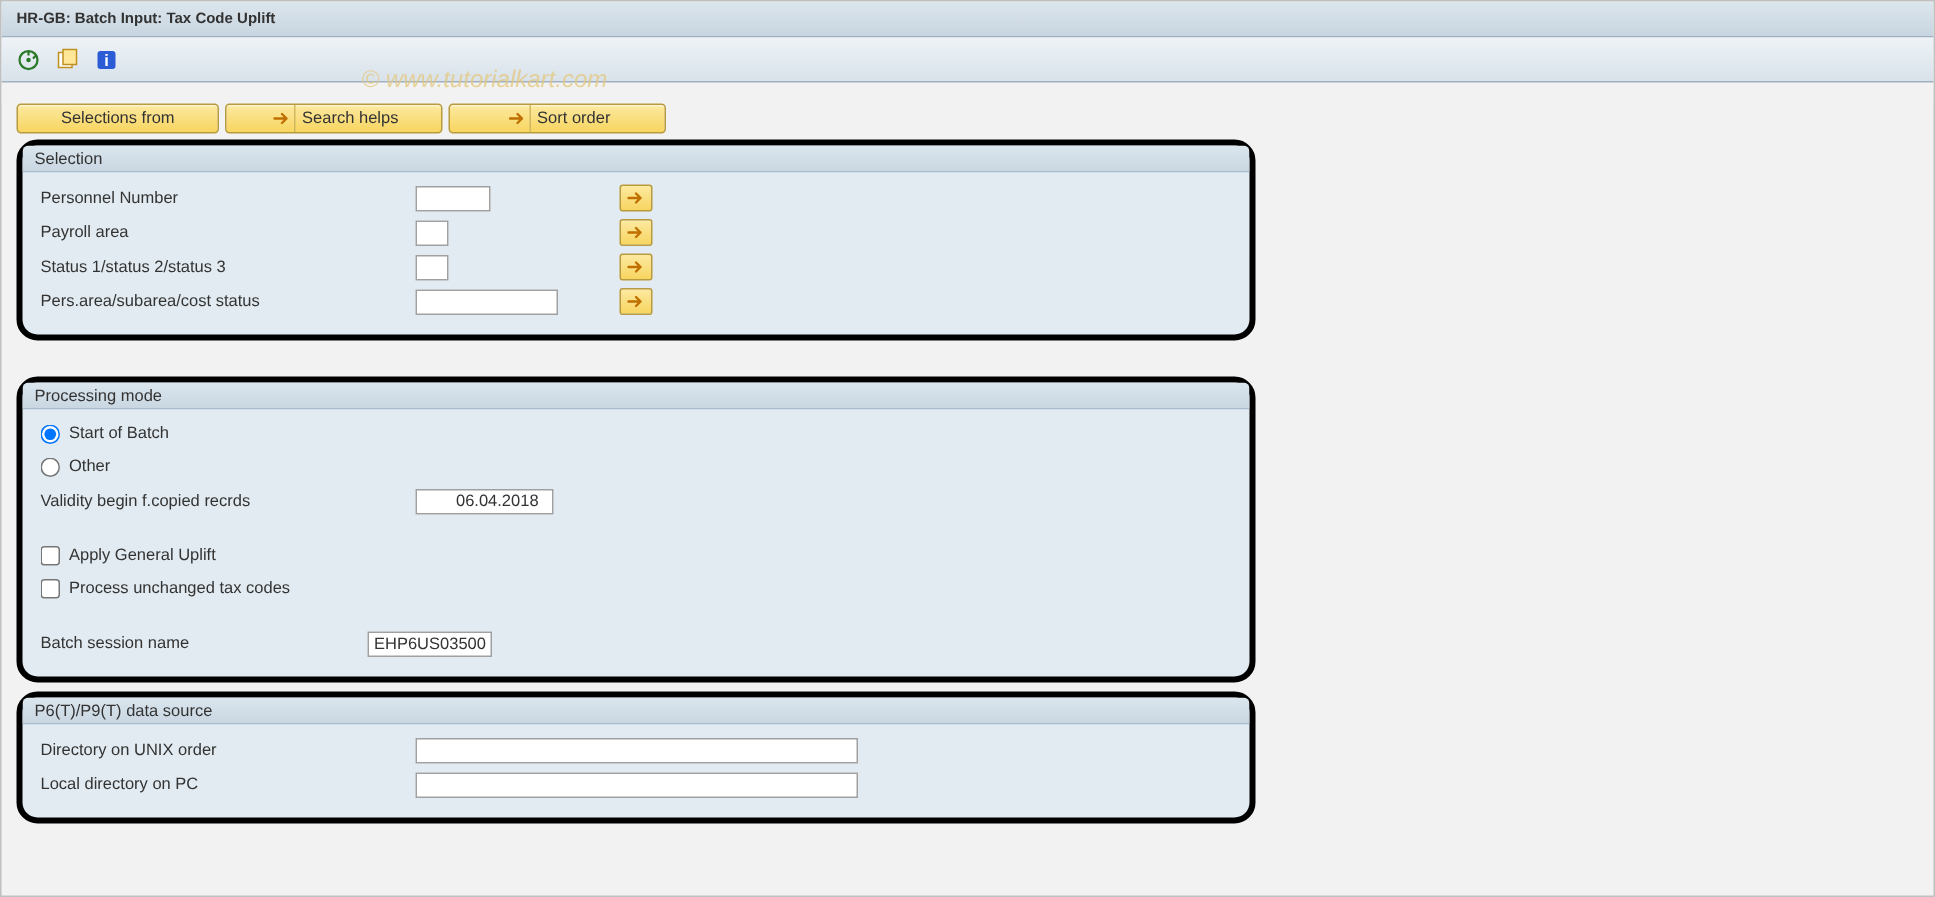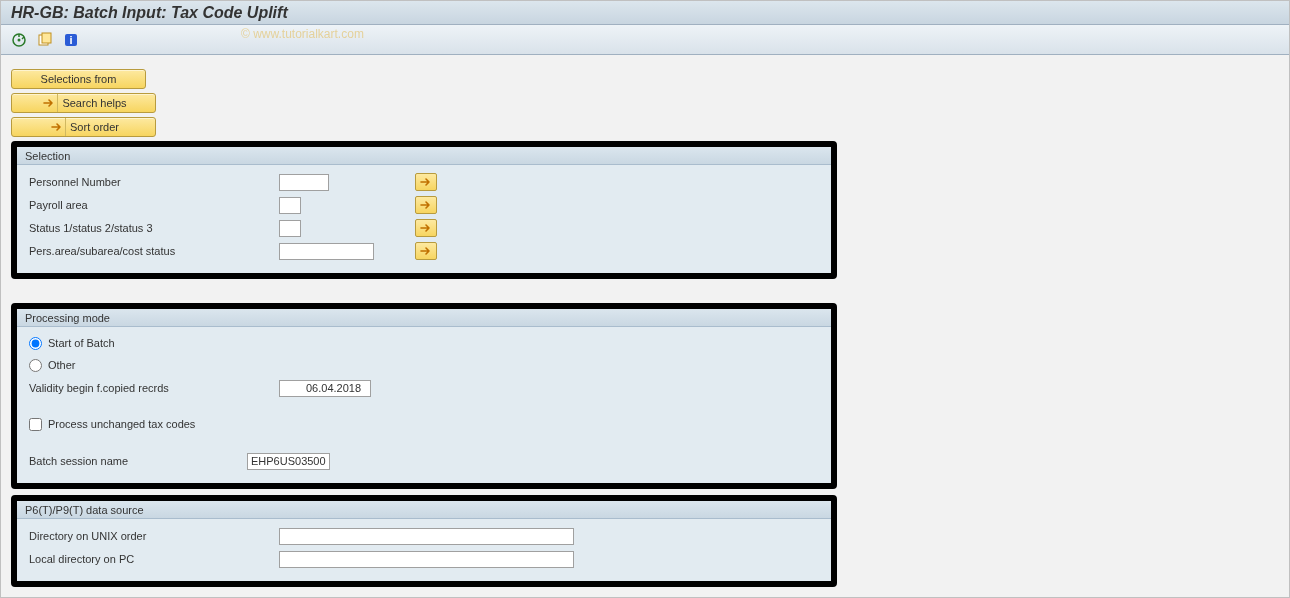--- a/index.html
+++ b/index.html
@@ -1,35 +1,35 @@
 <!DOCTYPE html>
 <html><head>
   <meta charset="utf-8">
   <style>
     * { box-sizing: border-box; margin: 0; padding: 0; font-family: Arial, sans-serif; font-size: 11px; }
     body { background: #f2f2f2; width: 1290px; height: 598px; border: 1px solid #c0c0c0; overflow: hidden; }
     
     .title-row { background: linear-gradient(#dce6ed, #c8d5e0); border-bottom: 1px solid #a0b0c0; padding: 4px 10px; height: 24px; display: flex; align-items: center; }
-    .title-row .title { font-size: 16px; font-weight: bold; font-style: italic; color: #333; }
+    .title-row .title { font-size: 10px; font-weight: bold; color: #333; }
     
     .toolbar-row { background: linear-gradient(#eef3f7, #d9e2ea); height: 30px; display: flex; align-items: center; padding: 0 8px; border-bottom: 1px solid #a0b0c0; position: relative; }
     .tb-icon { width: 20px; height: 20px; display: inline-flex; align-items: center; justify-content: center; margin-right: 6px; cursor: pointer; border-radius: 2px; }
-    .watermark { position: absolute; left: 240px; top: 2px; color: #e4c87e; font-size: 12px; font-weight: 500; opacity: 0.75; pointer-events: none; font-family: Arial; }
+    .watermark { position: absolute; left: 240px; top: 20px; color: #e4c87e; font-size: 16px; font-weight: 500; opacity: 0.75; pointer-events: none; font-family: Arial; font-style: italic; }
     
     .spacer { height: 14px; background: #f2f2f2; }
     
-    .app-btn-row { display: flex; gap: 4px; padding: 0 10px; margin-bottom: 4px; flex-direction: column; }
+    .app-btn-row { display: flex; gap: 4px; padding: 0 10px; margin-bottom: 4px; }
     .app-btn { background: linear-gradient(#fde9a0, #f7d560); border: 1px solid #b89b3e; border-radius: 3px; height: 20px; display: flex; align-items: center; justify-content: center; cursor: pointer; color: #333; box-shadow: inset 0 1px 0 rgba(255,255,255,0.5); }
     .app-btn.wide1 { width: 135px; }
     .app-btn.wide2 { width: 145px; }
     .app-btn.wide3 { width: 145px; }
     .app-btn .inner-arrow { width: 18px; display: inline-flex; align-items: center; justify-content: center; border-right: 1px solid #d0b860; margin-right: 4px; height: 100%; }
     .arrow-svg { width: 12px; height: 10px; }
     
-    .groupbox { margin: 0 10px 6px 10px; border: 6px solid #000000; border-radius: 4px; background: #e2ebf1; width: 826px; }
+    .groupbox { margin: 0 10px 6px 10px; border: 4px solid #000000; border-radius: 14px; background: #e2ebf1; width: 826px; }
     .group-header { background: linear-gradient(#dbe6ee, #c9d7e2); border-bottom: 1px solid #a9bccd; padding: 3px 8px; color: #333; border-radius: 4px 4px 0 0; height: 18px; display: flex; align-items: center; font-size: 11px; }
     .group-body { padding: 6px 10px 10px 10px; }
     
     .form-row { display: flex; align-items: center; height: 22px; margin-bottom: 1px; }
     .form-label { width: 252px; color: #333; padding-left: 2px; }
     .form-input { background: #fff; border: 1px solid #a0a0a0; height: 17px; padding: 0 3px; color: #333; }
     .w-tiny { width: 22px; }
     .w-small { width: 50px; }
     .w-med { width: 95px; }
     .w-large { width: 295px; }
@@ -156,20 +156,24 @@
       <input type="radio" name="pmode" style="">
       <label>Other</label>
     </div>
     <div class="form-row">
       <span class="form-label">Validity begin f.copied recrds</span>
       <input class="form-input" style="width: 92px; padding-left: 26px;" value="06.04.2018">
     </div>
     <div class="mb-gap"></div>
     <div class="check-row">
       <input type="checkbox" style="">
+      <label>Apply General Uplift</label>
+    </div>
+    <div class="check-row">
+      <input type="checkbox" style="">
       <label>Process unchanged tax codes</label>
     </div>
     <div class="mb-gap"></div>
     <div class="form-row">
       <span class="form-label" style="width:220px">Batch session name</span>
       <input class="form-input" style="width: 83px;" value="EHP6US035005">
     </div>
   </div>
 </div>
 

